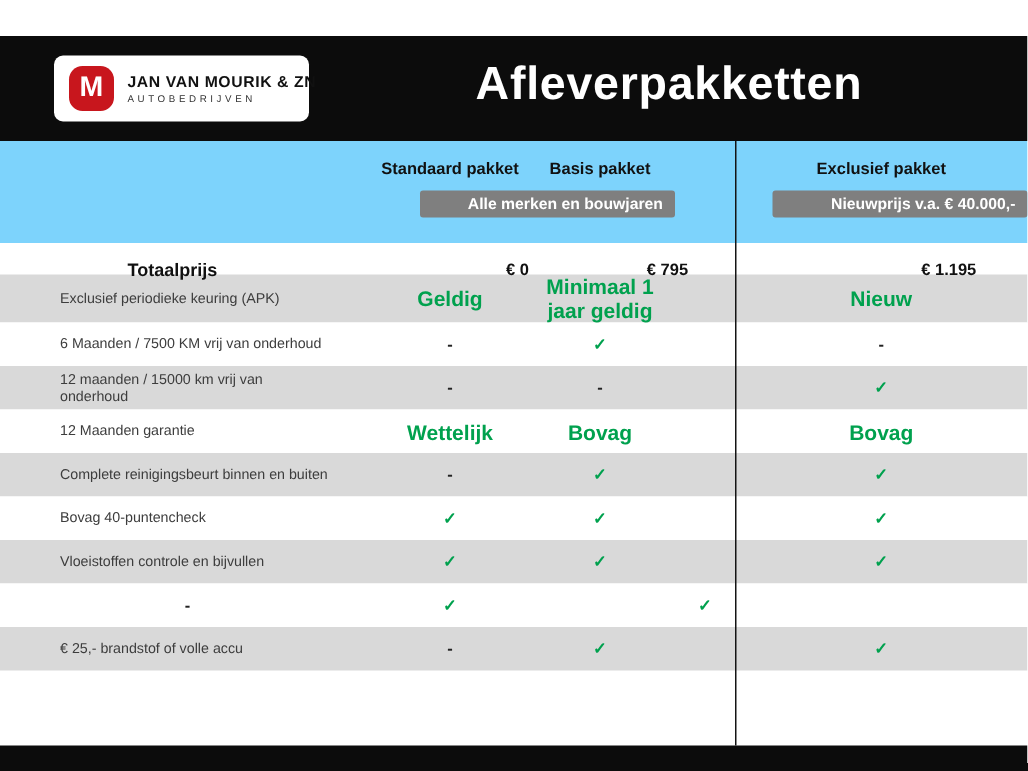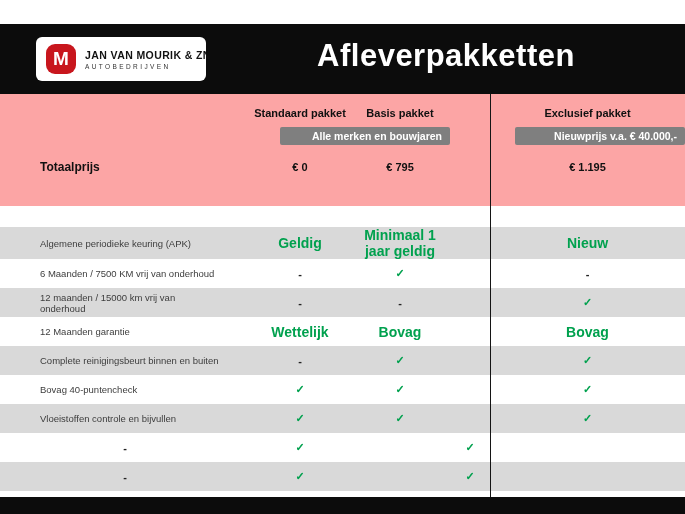--- a/index.html
+++ b/index.html
@@ -41,35 +41,35 @@
   .divider { position: absolute; left: 490px; top: 0; bottom: 0; width: 1px; background: #141414; }
 
   .grid-row {
     display: grid;
     grid-template-columns: 250px 100px 100px 40px 195px;
     align-items: center;
   }
   .cell.label { padding-left: 40px; padding-right: 30px; font-size: 9.5px; color: #3d3d3d; }
   .cell.val { text-align: center; }
 
-  .head-band { background: #fca5a5; height: 112px; box-sizing: border-box; padding-top: 13px; }
+  .head-band { background: #7dd3fc; height: 68px; box-sizing: border-box; padding-top: 13px; }
   .header-row .cell.val { font-size: 11px; font-weight: bold; color: #111111; }
   .badge-row {
     display: grid;
     grid-template-columns: 250px 200px 40px 195px;
     align-items: center; margin-top: 7px;
   }
   .badge-span { text-align: right; }
   .badge {
     display: inline-block; box-sizing: border-box; min-width: 170px;
     background: #7f7f7f; color: #ffffff;
     font-size: 10.5px; font-weight: bold;
     padding: 3px 8px; border-radius: 2px;
   }
-  .total-row { margin-top: 15px; }
+  .total-row { margin-top: 28px; padding-left: 45px; }
   .total-label { font-size: 12px !important; font-weight: bold; color: #111111 !important; }
   .total-val { font-size: 11px; font-weight: bold; color: #111111; }
 
   .rows { margin-top: 21px; }
   .row { min-height: 29px; }
   .row-gray { background: #d9d9d9; }
   .row-white { background: #ffffff; }
   .check { color: #00a14e; font-weight: bold; font-size: 11px; }
   .dash { color: #222222; font-weight: bold; font-size: 11px; }
   .word { color: #00a14e; font-weight: bold; font-size: 14px; }
@@ -119,21 +119,21 @@
         <div class="cell label total-label">Totaalprijs</div>
         <div class="cell val total-val">€ 0</div>
         <div class="cell val total-val">€ 795</div>
         <div class="cell"></div>
         <div class="cell val total-val">€ 1.195</div>
       </div>
     </div>
 
     <div class="rows">
         <div class="grid-row row row-gray">
-          <div class="cell label">Algemene periodieke keuring (APK)</div>
+          <div class="cell label">Exclusief periodieke keuring (APK)</div>
           <div class="cell val word">Geldig</div>
           <div class="cell val word">Minimaal 1 jaar geldig</div>
           <div class="cell"></div>
           <div class="cell val word">Nieuw</div>
         </div>
         <div class="grid-row row row-white">
           <div class="cell label">6 Maanden / 7500 KM vrij van onderhoud</div>
           <div class="cell val dash">-</div>
           <div class="cell val check">✓</div>
           <div class="cell"></div>
@@ -174,20 +174,21 @@
           <div class="cell"></div>
           <div class="cell val check">✓</div>
         </div>
         <div class="grid-row row row-white">
           <div class="cell val dash">-</div>
           <div class="cell val check">✓</div>
           <div class="cell"></div>
           <div class="cell val check">✓</div>
         </div>
         <div class="grid-row row row-gray">
+          <div class="cell label">€ 25,- brandstof of volle accu</div>
           <div class="cell val dash">-</div>
           <div class="cell val check">✓</div>
           <div class="cell"></div>
           <div class="cell val check">✓</div>
         </div>
       </div>
 
     <div class="divider"></div>
   </div>
 

